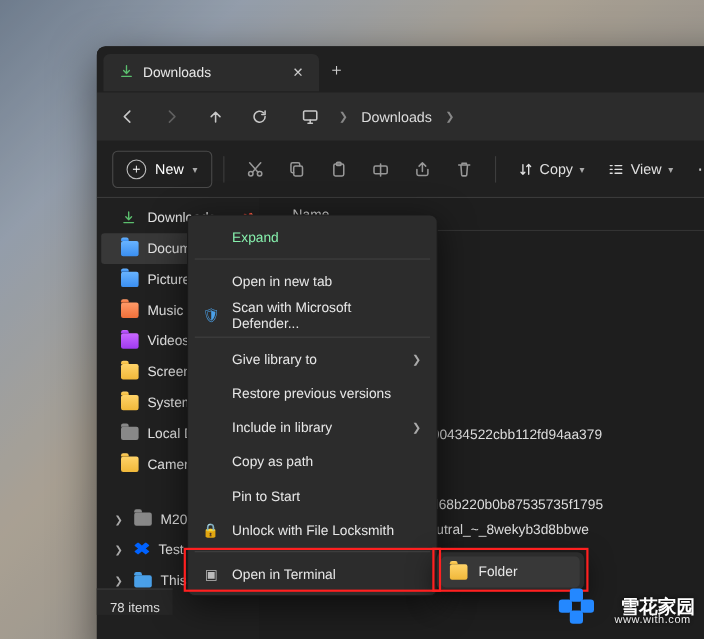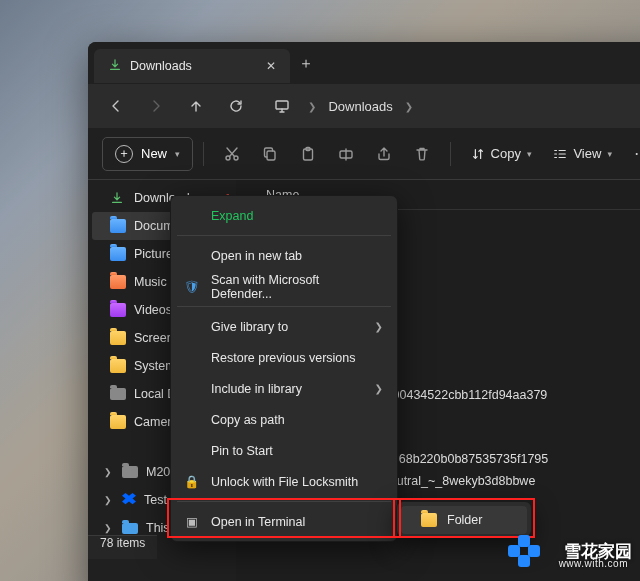--- a/index.html
+++ b/index.html
@@ -41,31 +41,31 @@
 .fico.pur { background:linear-gradient(#c968ff,#a03af0); }
 .fico.org { background:linear-gradient(#ff9a68,#f0703a); }
 .fico.dsk { background:#888; border-radius:2px; height:12px; }
 .fico.dbx { background:#0062ff; width:14px; height:14px; clip-path:polygon(25% 0,50% 20%,75% 0,100% 20%,75% 40%,100% 60%,75% 80%,50% 60%,25% 80%,0 60%,25% 40%,0 20%); }
 .fico.pc { background:#4aa0e8; width:16px; height:11px; border-radius:2px; }
 .main { flex:1; background:#1e1e1e; position:relative; }
 .hdr { display:flex; align-items:center; height:30px; border-bottom:1px solid #333; padding-left:30px; color:#ccc; font-size:12.5px; }
 .grp { padding:4px 0 2px 26px; color:#e0e0e0; font-size:12.5px; }
 .rows { padding-left:46px; color:#ddd; font-size:12.5px; }
 .row { height:22px; display:flex; align-items:center; white-space:nowrap; }
-.status { position:absolute; left:88px; bottom:22px; height:24px; padding:0 12px; display:flex; align-items:flex-start; background:#262626; color:#ddd; font-size:12px; border-top:1px solid #3a3a3a; }
+.status { position:absolute; left:88px; bottom:22px; height:24px; padding:0 12px; display:flex; align-items:flex-end; background:#262626; color:#ddd; font-size:12px; border-top:1px solid #3a3a3a; }
 
 .ctx { position:absolute; left:170px; top:195px; width:228px; background:#2c2c2c; border:1px solid #1a1a1a; border-radius:7px; padding:4px; color:#e8e8e8; font-size:12.5px; box-shadow:0 8px 32px rgba(0,0,0,0.6); }
 .ctx .it { display:flex; align-items:center; height:31px; padding:0 10px 0 8px; border-radius:4px; gap:10px; }
-.ctx .it.dis { color:#22c55e; }
+.ctx .it.dis { color:#86efac; }
 .ctx .it .ic { width:18px; display:flex; justify-content:center; color:#bbb; }
 .ctx .it .sub { margin-left:auto; color:#aaa; font-size:10px; }
 .ctx .sep { height:1px; background:#404040; margin:4px 2px; }
 
 .flyout { position:absolute; left:396px; top:501px; width:136px; height:36px; background:#2c2c2c; border:1px solid #1a1a1a; border-radius:7px; padding:4px; box-shadow:0 8px 24px rgba(0,0,0,0.6); }
-.flyout .fit { display:flex; align-items:center; gap:10px; height:28px; padding:0 20px; border-radius:4px; background:#383838; color:#e8e8e8; font-size:12.5px; }
+.flyout .fit { display:flex; align-items:center; gap:10px; height:28px; padding:0 8px; border-radius:4px; background:#383838; color:#e8e8e8; font-size:12.5px; }
 
 .redbox { position:absolute; border:2.5px solid #ff2020; pointer-events:none; }
 .rb1 { left:167px; top:498px; width:234px; height:40px; }
 .rb2 { left:393px; top:498px; width:142px; height:40px; }
 
 .wm { position:absolute; right:8px; bottom:14px; display:flex; align-items:center; gap:24px; }
 .wm .flower { width:32px; height:32px; position:relative; }
 .wm .flower span { position:absolute; width:12px; height:12px; background:#2488ff; border-radius:3px; }
 .wm .flower span:nth-child(1){left:10px;top:0} .wm .flower span:nth-child(2){left:0;top:10px} .wm .flower span:nth-child(3){right:0;top:10px} .wm .flower span:nth-child(4){left:10px;bottom:0}
 .wm .txt { font-size:17px; font-weight:700; color:#fff; text-shadow:0 0 4px rgba(0,0,0,0.7); }

